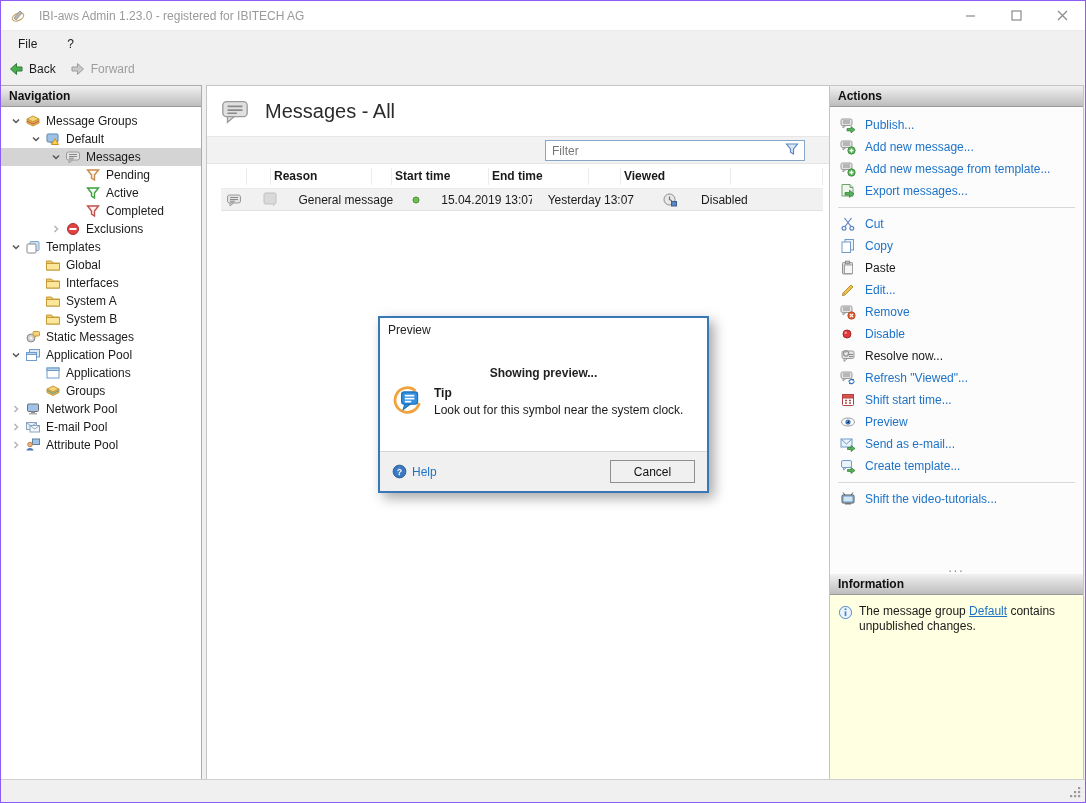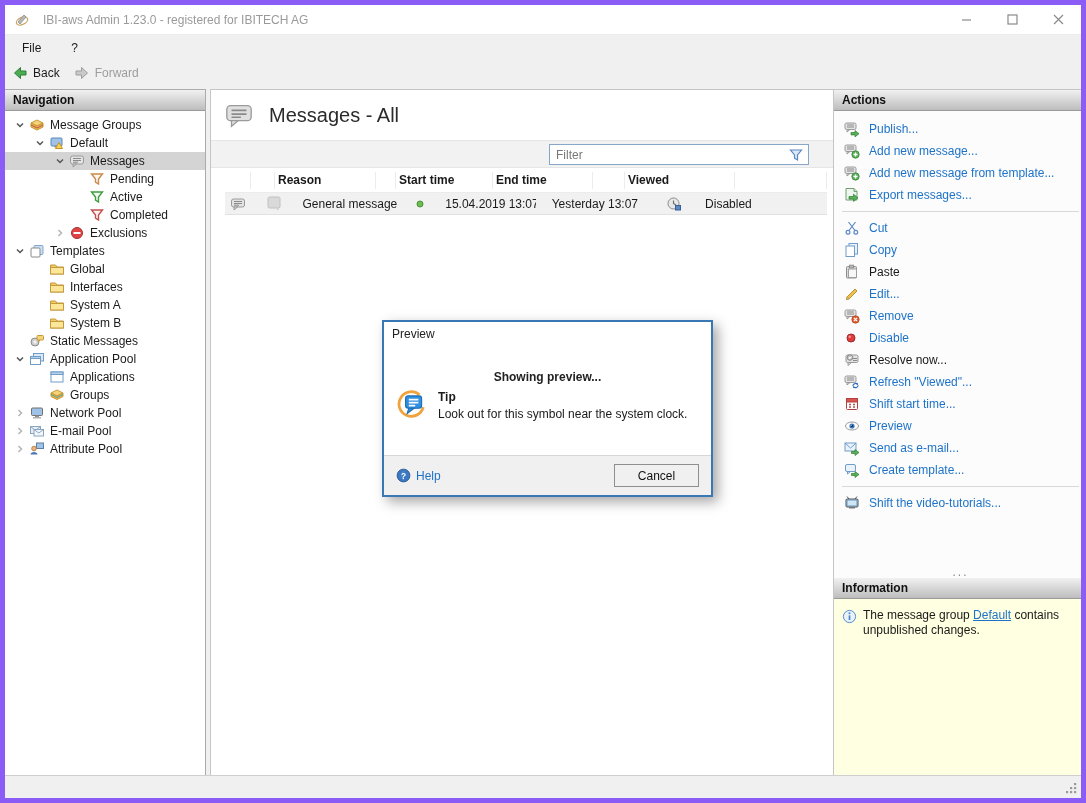--- a/index.html
+++ b/index.html
@@ -1,17 +1,17 @@
 <!DOCTYPE html>
 <html><head>
 <meta charset="utf-8">
 <style>
   html,body{margin:0;padding:0;background:#d8d8d8;}
   *{box-sizing:border-box;}
-  #window{position:relative;width:1086px;height:803px;background:#f0f0f0;border:5px solid #8b5cf6;
+  #window{position:relative;width:1086px;height:803px;background:#f0f0f0;border:1px solid #8b5cf6;
     font-family:"Liberation Sans",sans-serif;font-size:12px;color:#1a1a1a;overflow:hidden;}
   
   .titlebar{position:absolute;left:0;top:0;right:0;height:30px;background:#ffffff;display:flex;align-items:center;border-bottom:1px solid #ececec;}
   .titlebar .app-title{color:#9a9a9a;margin-left:8px;}
   .win-controls{margin-left:auto;display:flex;height:100%;}
   .win-btn{width:46px;height:100%;display:flex;align-items:center;justify-content:center;color:#8a8a8a;}
   
   .menubar{position:absolute;left:0;top:31px;right:0;height:24px;background:#f0f0f0;display:flex;align-items:center;padding-left:17px;gap:30px;}
   .toolbar{position:absolute;left:0;top:55px;right:0;height:26px;background:#f0f0f0;display:flex;align-items:center;padding-left:7px;gap:14px;}
   .tool-btn{display:flex;align-items:center;gap:5px;}
@@ -23,21 +23,21 @@
   .tree{padding-top:5px;}
   .trow{height:18px;display:flex;align-items:center;cursor:default;white-space:nowrap;}
   .trow.selected{background:#d4d4d4;}
   .chev{width:18px;height:16px;display:flex;align-items:center;justify-content:center;flex:0 0 auto;}
   .tico{width:16px;height:16px;margin-right:5px;flex:0 0 auto;}
   
   .main-panel{position:absolute;left:205px;top:84px;width:625px;height:696px;background:#fff;border:1px solid #c5c5c5;}
   .content-header{height:50px;display:flex;align-items:center;padding-left:13px;gap:15px;}
   .content-title{font-size:20px;color:#2b2b2b;}
   .filter-bar{position:relative;height:28px;background:#f2f2f2;border-top:1px solid #e6e6e6;border-bottom:1px solid #e6e6e6;}
-  .filter-box{position:absolute;left:338px;top:3px;width:260px;height:21px;border:1px solid #86a7c8;background:#fff;display:flex;align-items:center;}
+  .filter-box{position:absolute;left:338px;top:3px;width:260px;height:21px;border:1px solid #86a7c8;background:#fff;display:flex;}
   .filter-box input{flex:1;border:none;outline:none;font-family:"Liberation Sans",sans-serif;font-size:12px;padding:0 6px;color:#333;background:transparent;}
   .filter-box input::placeholder{color:#777;}
   .tbl{margin:0 7px 0 14px;}
   .thead{display:flex;height:25px;align-items:center;border-bottom:1px solid #ececec;font-weight:bold;}
   .thead .cell{border-right:1px solid #ececec;height:17px;display:flex;align-items:center;}
   .trowd{display:flex;height:22px;align-items:center;background:#f1f1f1;border-bottom:1px solid #e2e2e2;gap:13px;}
   .cell{padding:0 3px;overflow:hidden;white-space:nowrap;}
   .c0{width:26px;display:flex;justify-content:center;} .c1{width:24px;display:flex;justify-content:center;}
   .c2{width:101px;} .c3{width:20px;display:flex;justify-content:center;} .c4{width:97px;}
   .c5{width:100px;} .c6{width:32px;display:flex;justify-content:center;} .c7{width:110px;} .c8{flex:1;}

